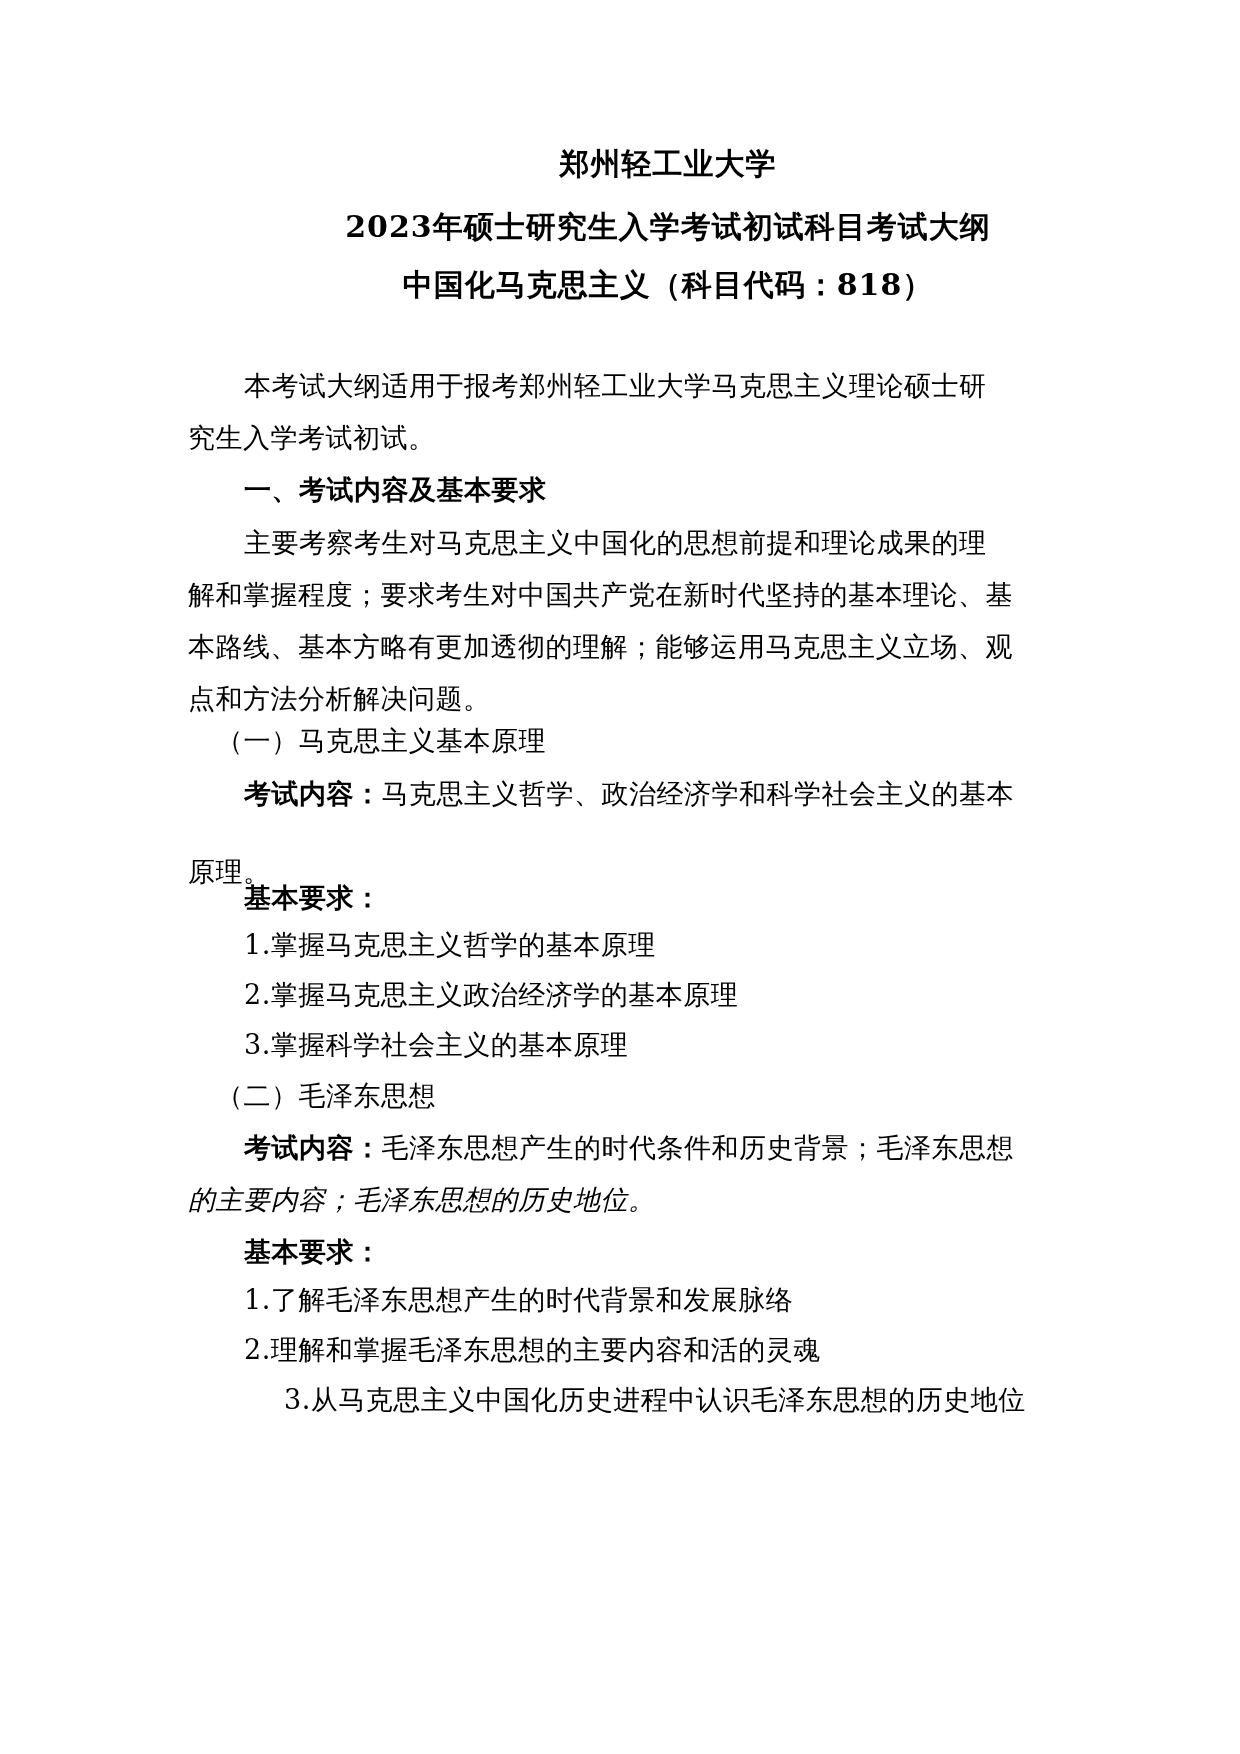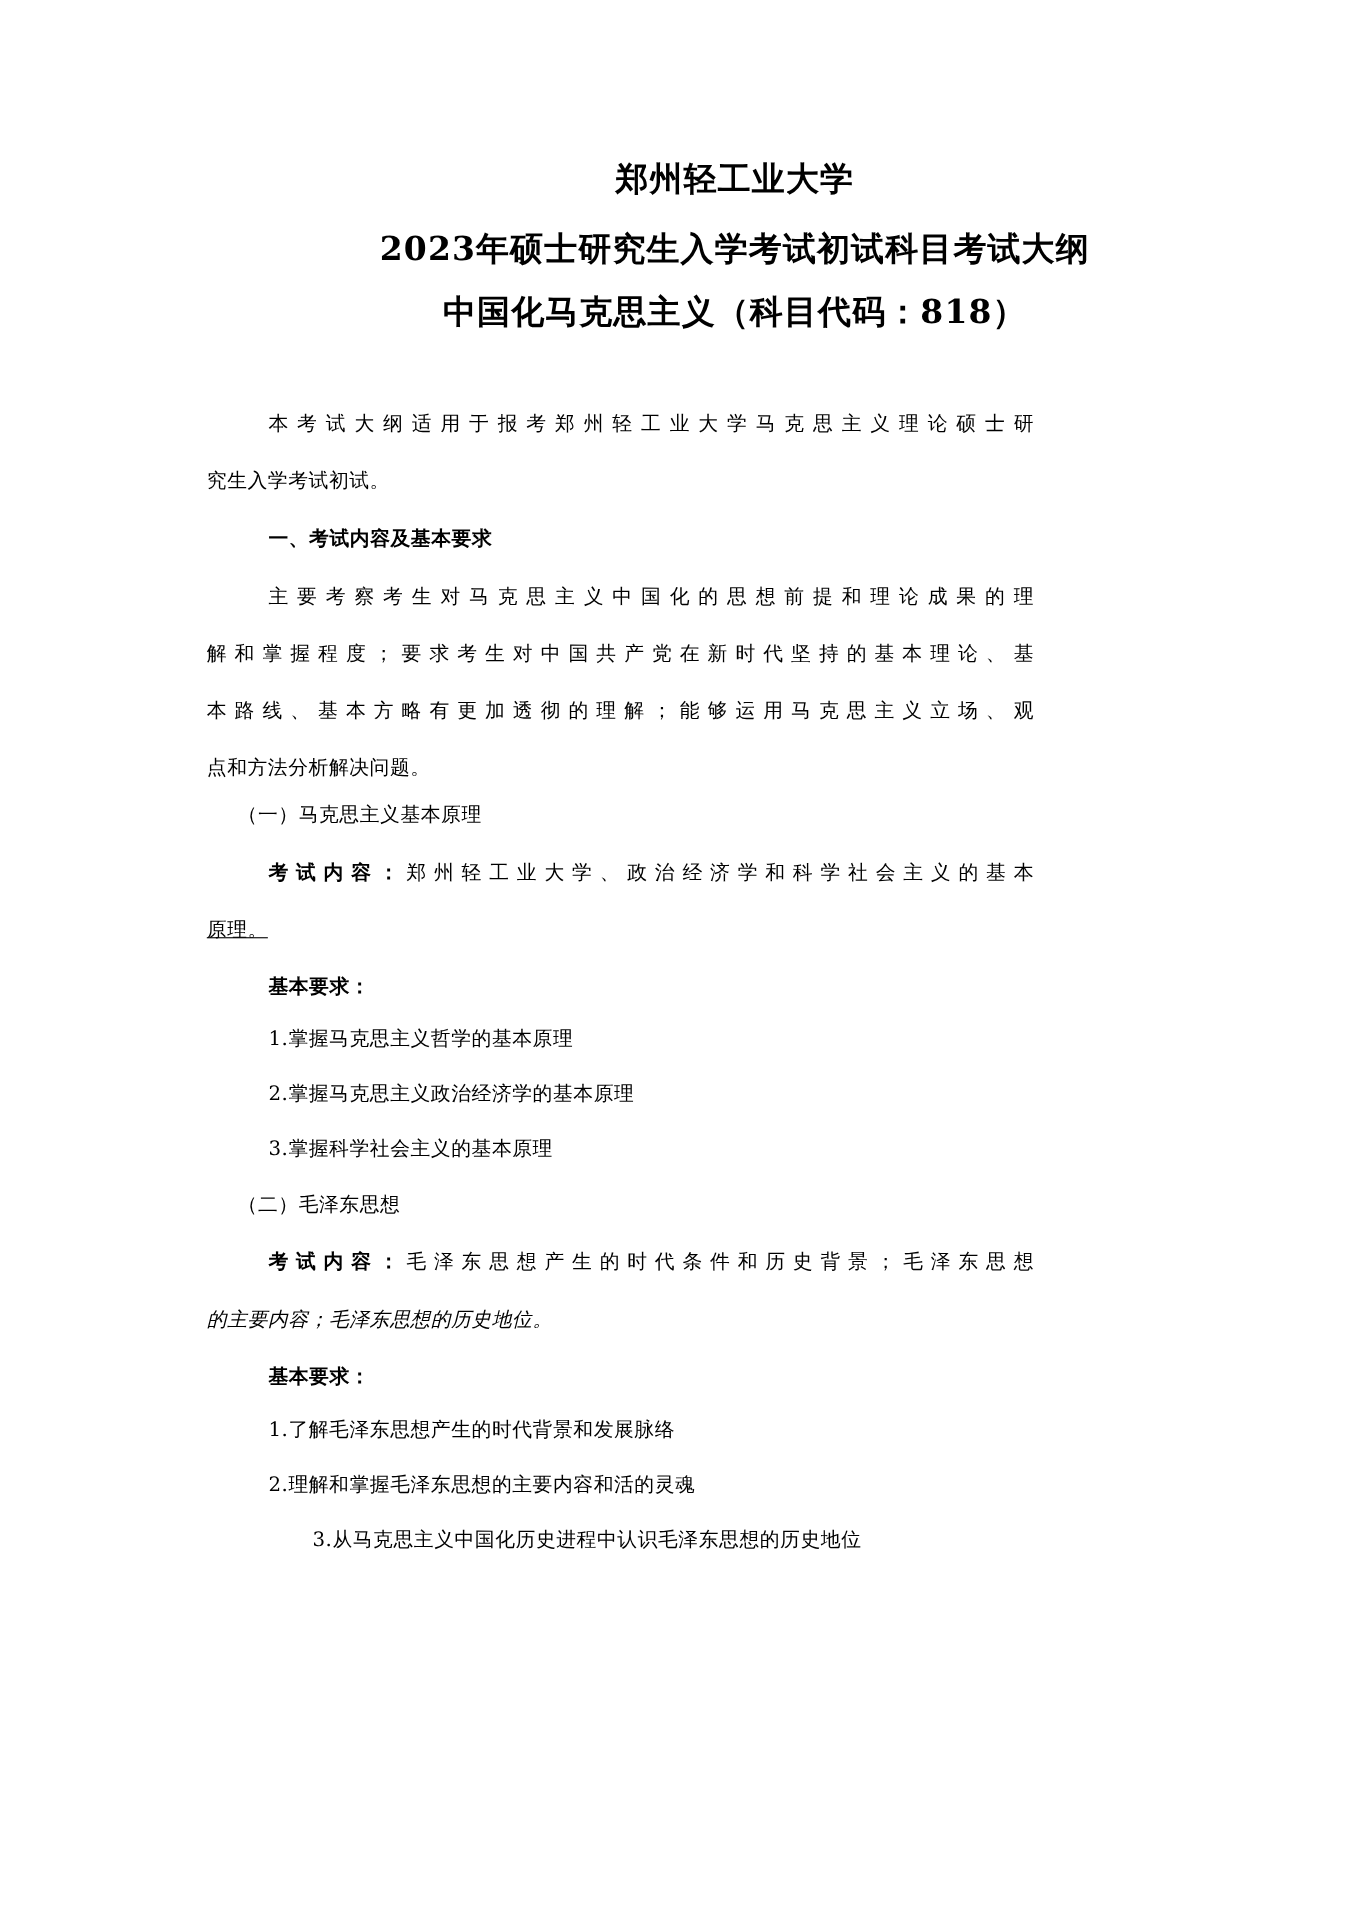--- a/index.html
+++ b/index.html
@@ -28,21 +28,21 @@
       width: 1240px;
       text-align: center;
       font-weight: bold;
       font-size: 30px;
       line-height: 40px;
       letter-spacing: 1px;
       padding-left: 48px;
     }
     .line {
       position: absolute;
-      font-size: 18px;
+      font-size: 27px;
       line-height: 40px;
       white-space: nowrap;
       letter-spacing: 0.5px;
     }
     .indent { left: 244px; }
     .flush { left: 188px; }
     .bold { font-weight: bold; }
     .justify {
       width: 752px;
       text-align: justify;
@@ -68,22 +68,22 @@
 
   <div class="line indent bold" style="top:470px;">一、考试内容及基本要求</div>
 
   <div class="line indent justify-indent" style="top:523px;">主要考察考生对马克思主义中国化的思想前提和理论成果的理</div>
   <div class="line flush justify" style="top:575px;">解和掌握程度；要求考生对中国共产党在新时代坚持的基本理论、基</div>
   <div class="line flush" style="top:679px;">点和方法分析解决问题。</div>
   <div class="line flush justify" style="top:627px;">本路线、基本方略有更加透彻的理解；能够运用马克思主义立场、观</div>
 
   <div class="line" style="top:721px; left:216px;">（一）马克思主义基本原理</div>
 
-  <div class="line indent justify-indent" style="top:774px;"><span class="bold">考试内容：</span><span>郑州轻工业大学、政治经济学和科学社会主义的基本</span></div>
-  <div class="line flush" style="top:826px;text-decoration:underline;">原理。</div>
+  <div class="line indent justify-indent" style="top:774px;"><span class="bold">考试内容：</span><span>马克思主义哲学、政治经济学和科学社会主义的基本</span></div>
+  <div class="line flush" style="top:852px;">原理。</div>
 
   <div class="line indent bold" style="top:878px;">基本要求：</div>
   <div class="line indent" style="top:925px;">1.掌握马克思主义哲学的基本原理</div>
   <div class="line indent" style="top:975px;">2.掌握马克思主义政治经济学的基本原理</div>
   <div class="line indent" style="top:1025px;">3.掌握科学社会主义的基本原理</div>
 
   <div class="line" style="top:1076px; left:216px;">（二）毛泽东思想</div>
 
   <div class="line indent justify-indent" style="top:1128px;"><span class="bold">考试内容：</span><span>毛泽东思想产生的时代条件和历史背景；毛泽东思想</span></div>
   <div class="line flush" style="top:1180px;font-style:italic;">的主要内容；毛泽东思想的历史地位。</div>

